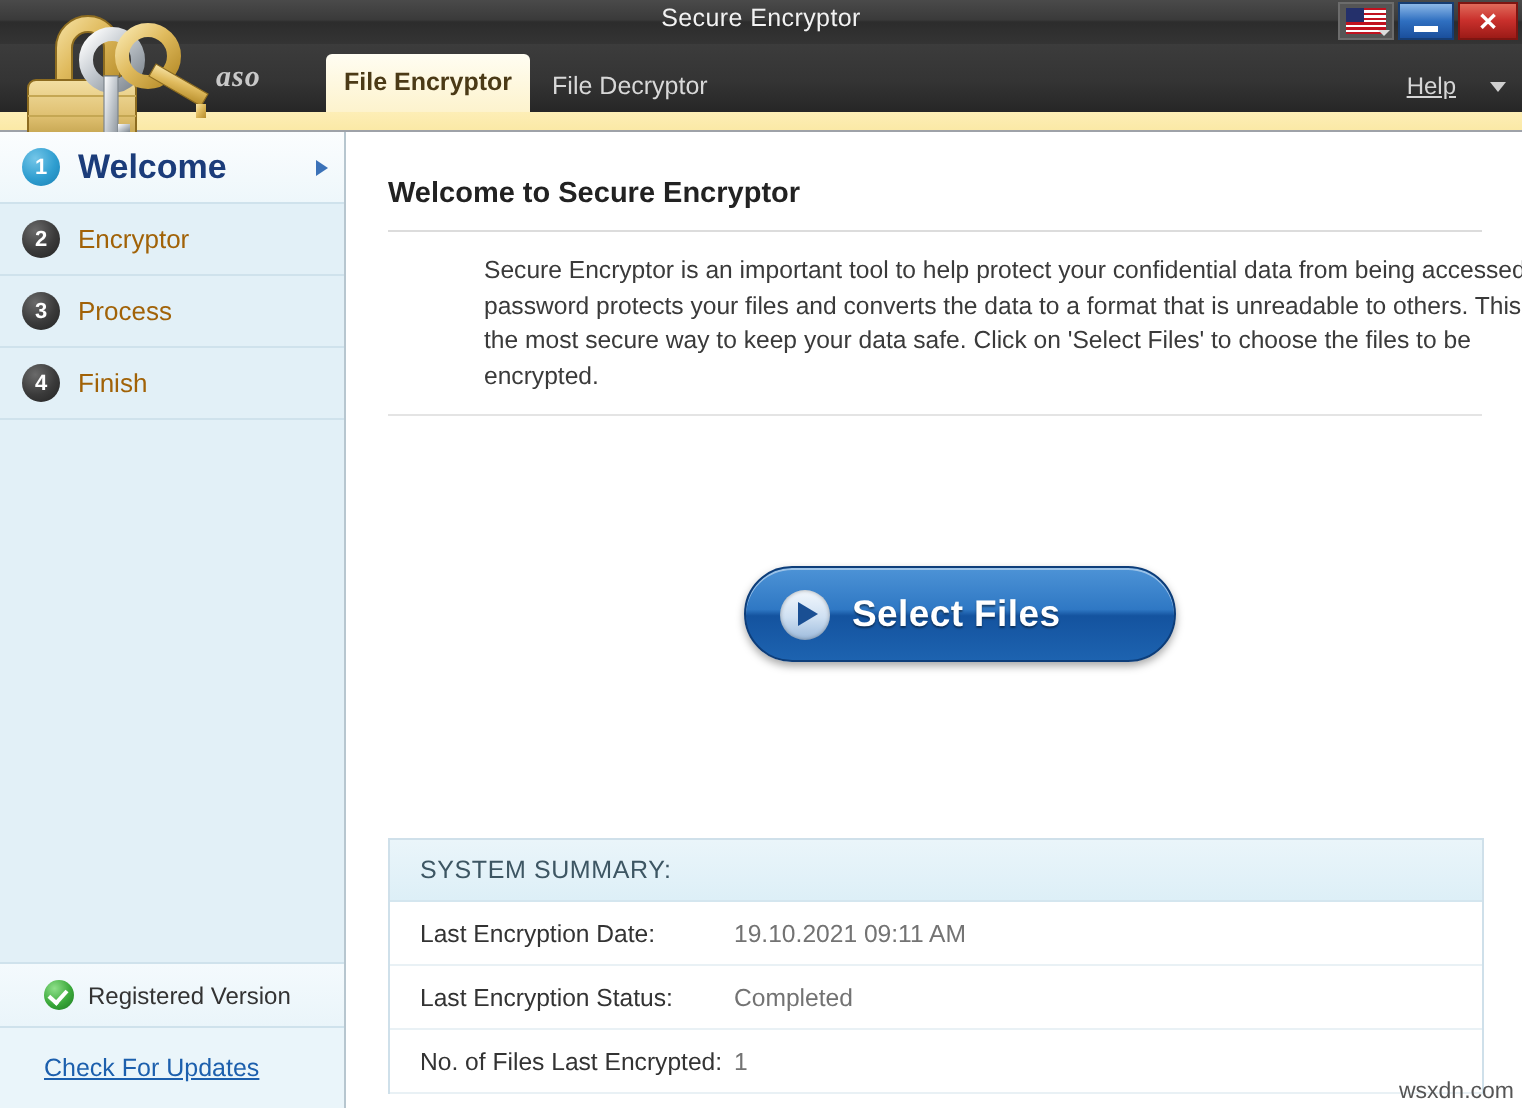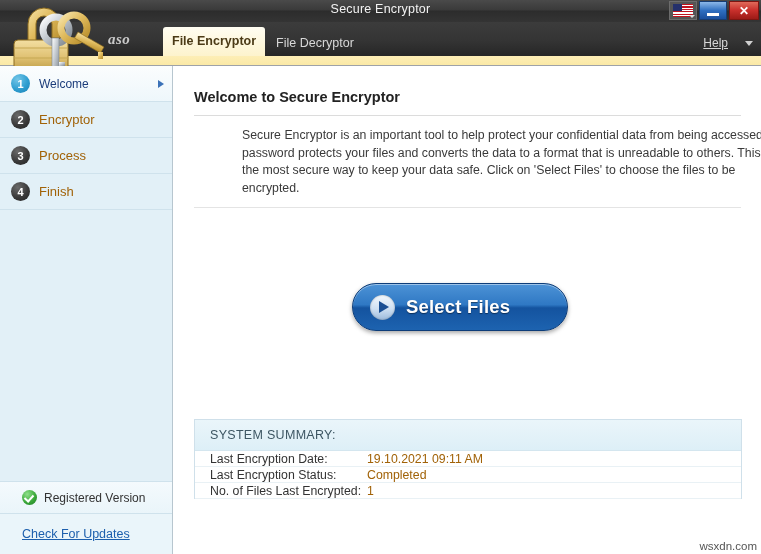--- a/index.html
+++ b/index.html
@@ -157,21 +157,21 @@
     margin-right: 9px;
     flex: 0 0 auto;
   }
   .step-num.dark {
     background: radial-gradient(circle at 35% 28%, #6a6a6a 0%, #3a3a3a 55%, #222 100%);
   }
   .step-num.blue {
     background: radial-gradient(circle at 35% 28%, #74c6e8 0%, #2f9ed0 55%, #1a7fb3 100%);
   }
   .side-label { font-size: 13px; color: #a16207; }
-  .side-item.active .side-label { color: #1b3c7a; font-weight: normal; font-size: 12px; }
+  .side-item.active .side-label { color: #1b3c7a; font-weight: bold; font-size: 17px; }
   .side-arrow {
     position: absolute; right: 8px; top: 50%; transform: translateY(-50%);
     width: 0; height: 0;
     border-top: 4px solid transparent; border-bottom: 4px solid transparent;
     border-left: 6px solid #3b72b8;
   }
 
   .side-bottom {
     position: absolute; left: 0; bottom: 0; width: 172px;
   }
@@ -224,21 +224,21 @@
     position: absolute; left: 20px; top: 61px; width: 547px;
     font-size: 12.3px; color: #3a3a3a; line-height: 17.5px; margin-left: 48px;
   }
   .desc-rule {
     position: absolute; left: 20px; top: 141px; width: 547px; height: 1px;
     background: #e4e4e4;
   }
 
   
   .select-btn {
-    position: absolute; left: 178px; top: 217px;
+    position: absolute; left: 198px; top: 217px;
     width: 216px; height: 48px;
     border-radius: 24px;
     background: linear-gradient(to bottom, #4d93d6 0%, #2f78c4 45%, #14539f 52%, #1d63b0 100%);
     border: 1px solid #0d3d79;
     box-shadow: 0 2px 4px rgba(0,0,0,.35), inset 0 1px 0 rgba(255,255,255,.45);
     display: flex; align-items: center;
     padding-left: 17px;
     box-sizing: border-box;
   }
   .play-icon {
@@ -271,27 +271,27 @@
   }
   .summary-head {
     height: 31px; display: flex; align-items: center;
     padding-left: 15px;
     background: linear-gradient(to bottom, #eaf5fa 0%, #ddeff7 100%);
     border-bottom: 1px solid #d4e6ef;
     font-size: 12.5px; color: #3d5663; letter-spacing: .3px;
     box-sizing: border-box;
   }
   .summary-row {
-    height: 16px; display: flex; align-items: center;
+    height: 32px; display: flex; align-items: center;
     border-bottom: 1px solid #e9f1f5;
     font-size: 12.3px; color: #333;
     box-sizing: border-box;
   }
   .summary-row .k { width: 172px; padding-left: 15px; box-sizing: border-box; }
-  .summary-row .v { color: #a16207; }
+  .summary-row .v { color: #737373; }
 
   .watermark {
     position: absolute; right: 4px; bottom: 2px;
     font-size: 11.5px; color: #555;
   }
 </style>
 </head>
 <body>
 
 <div id="app">

